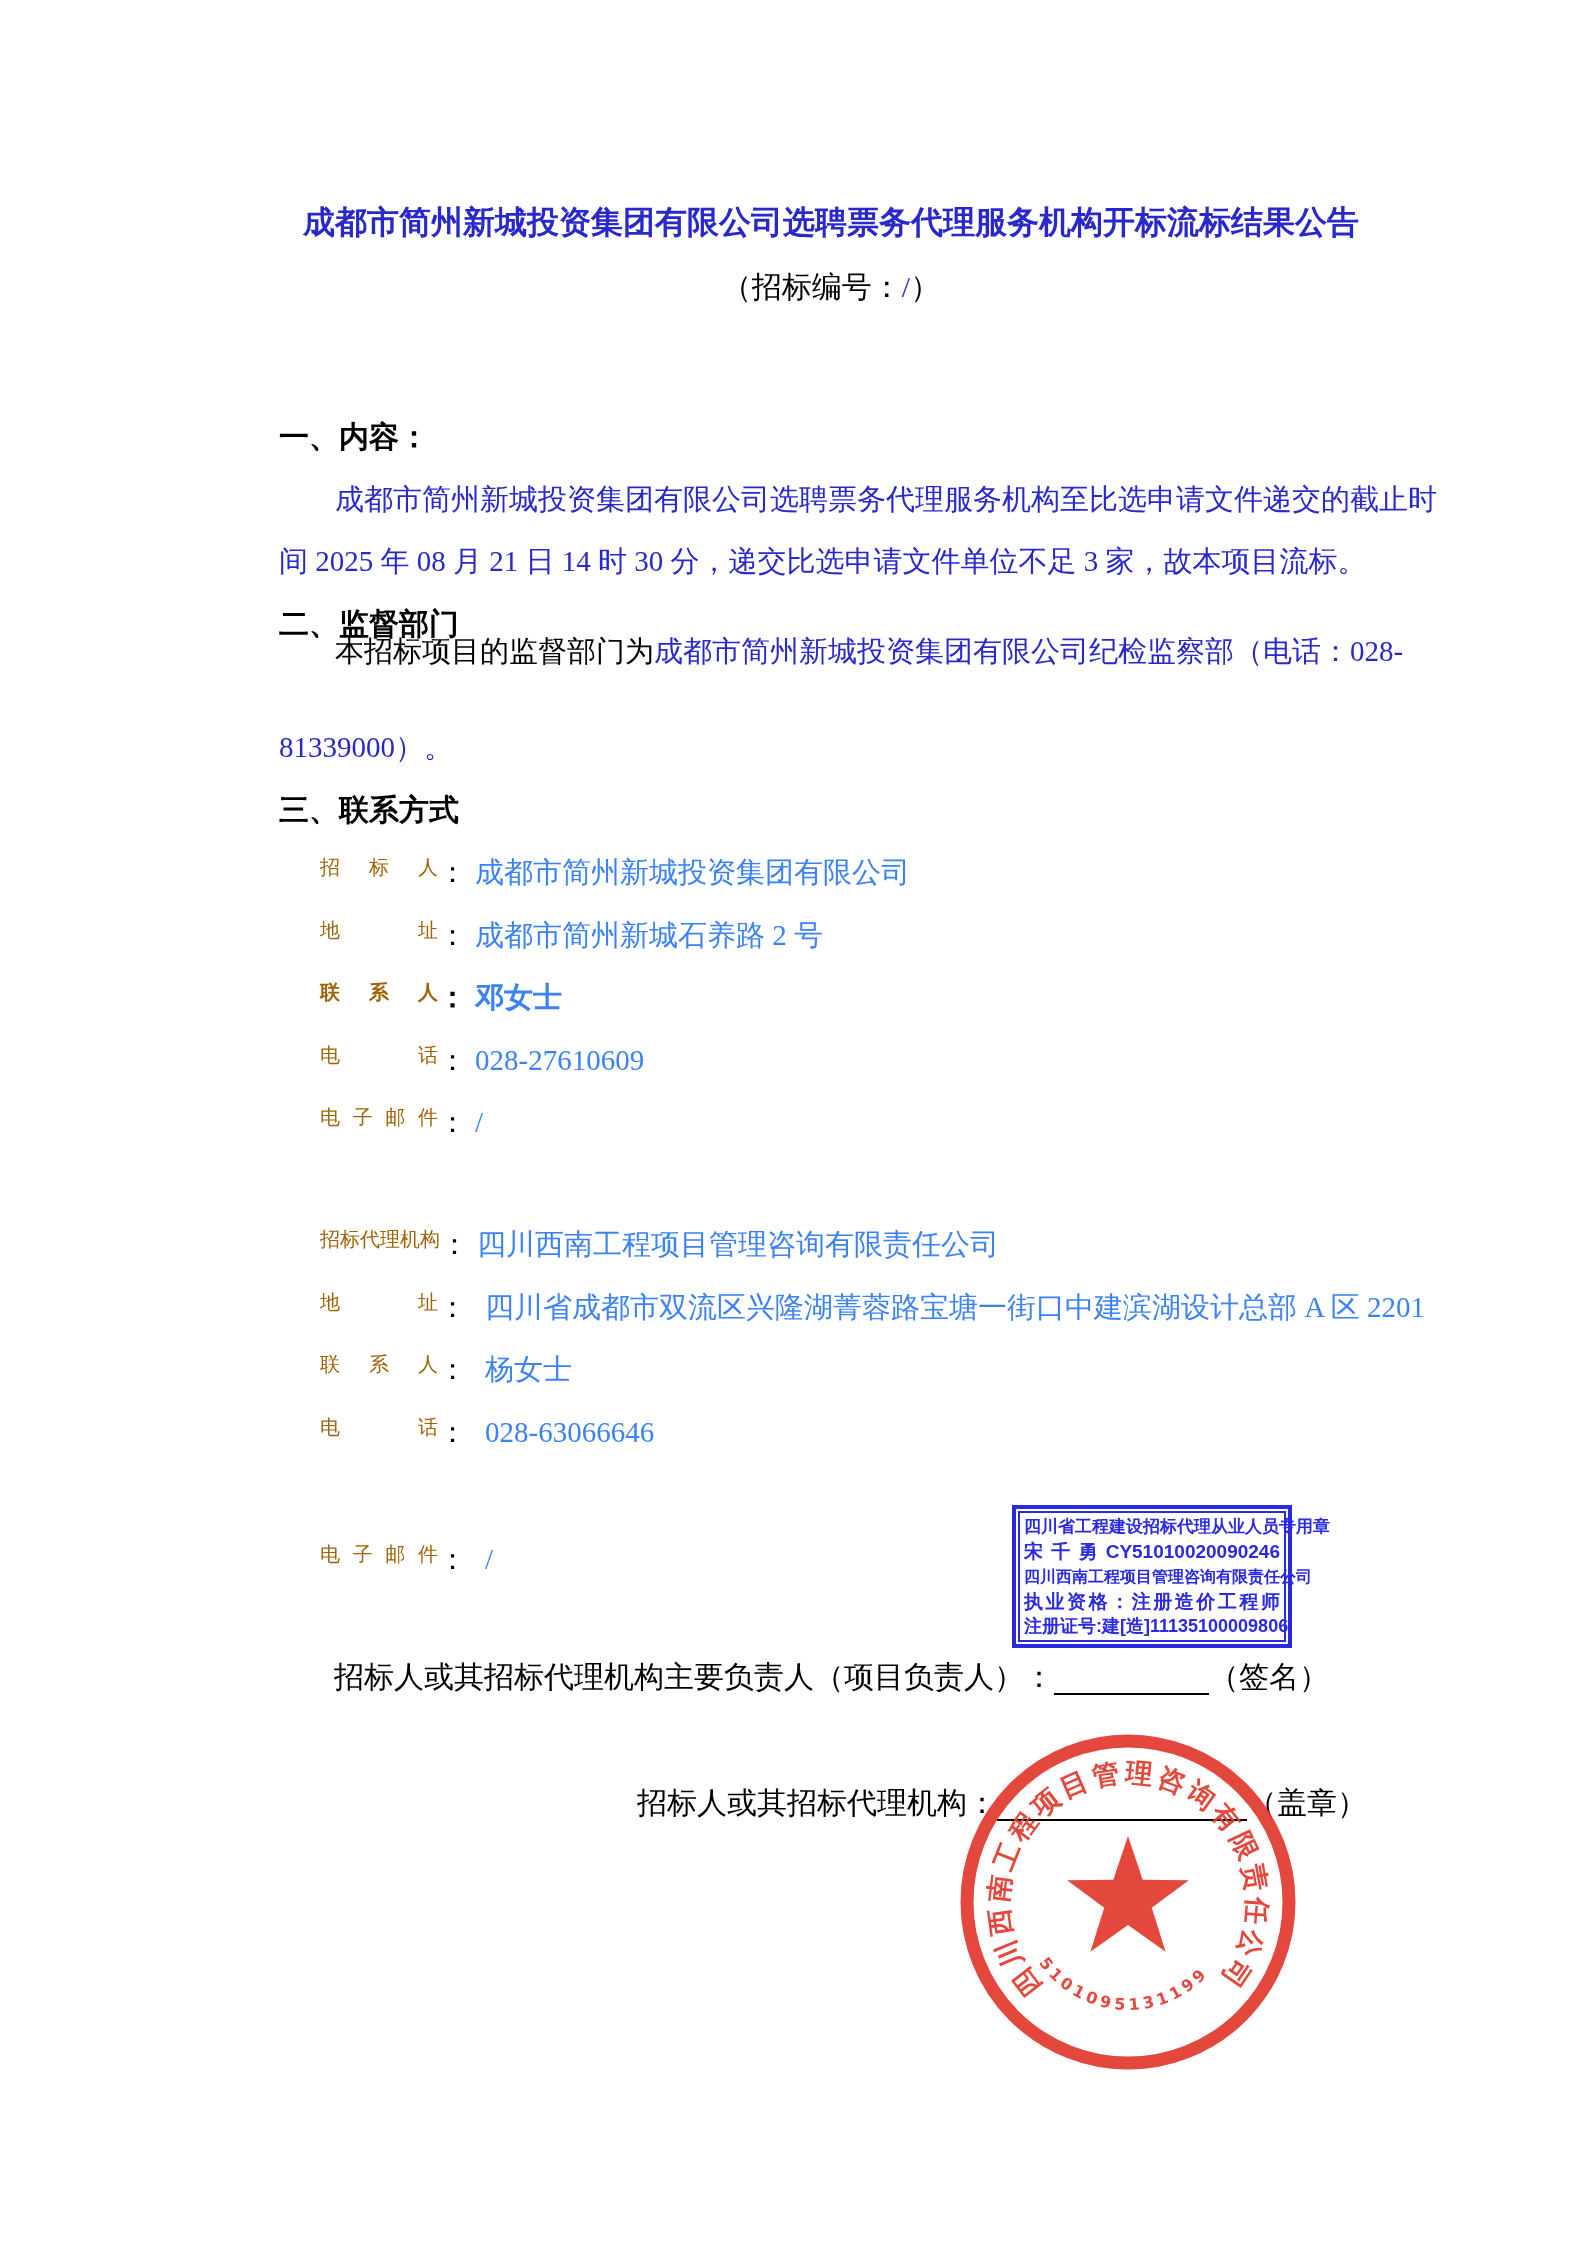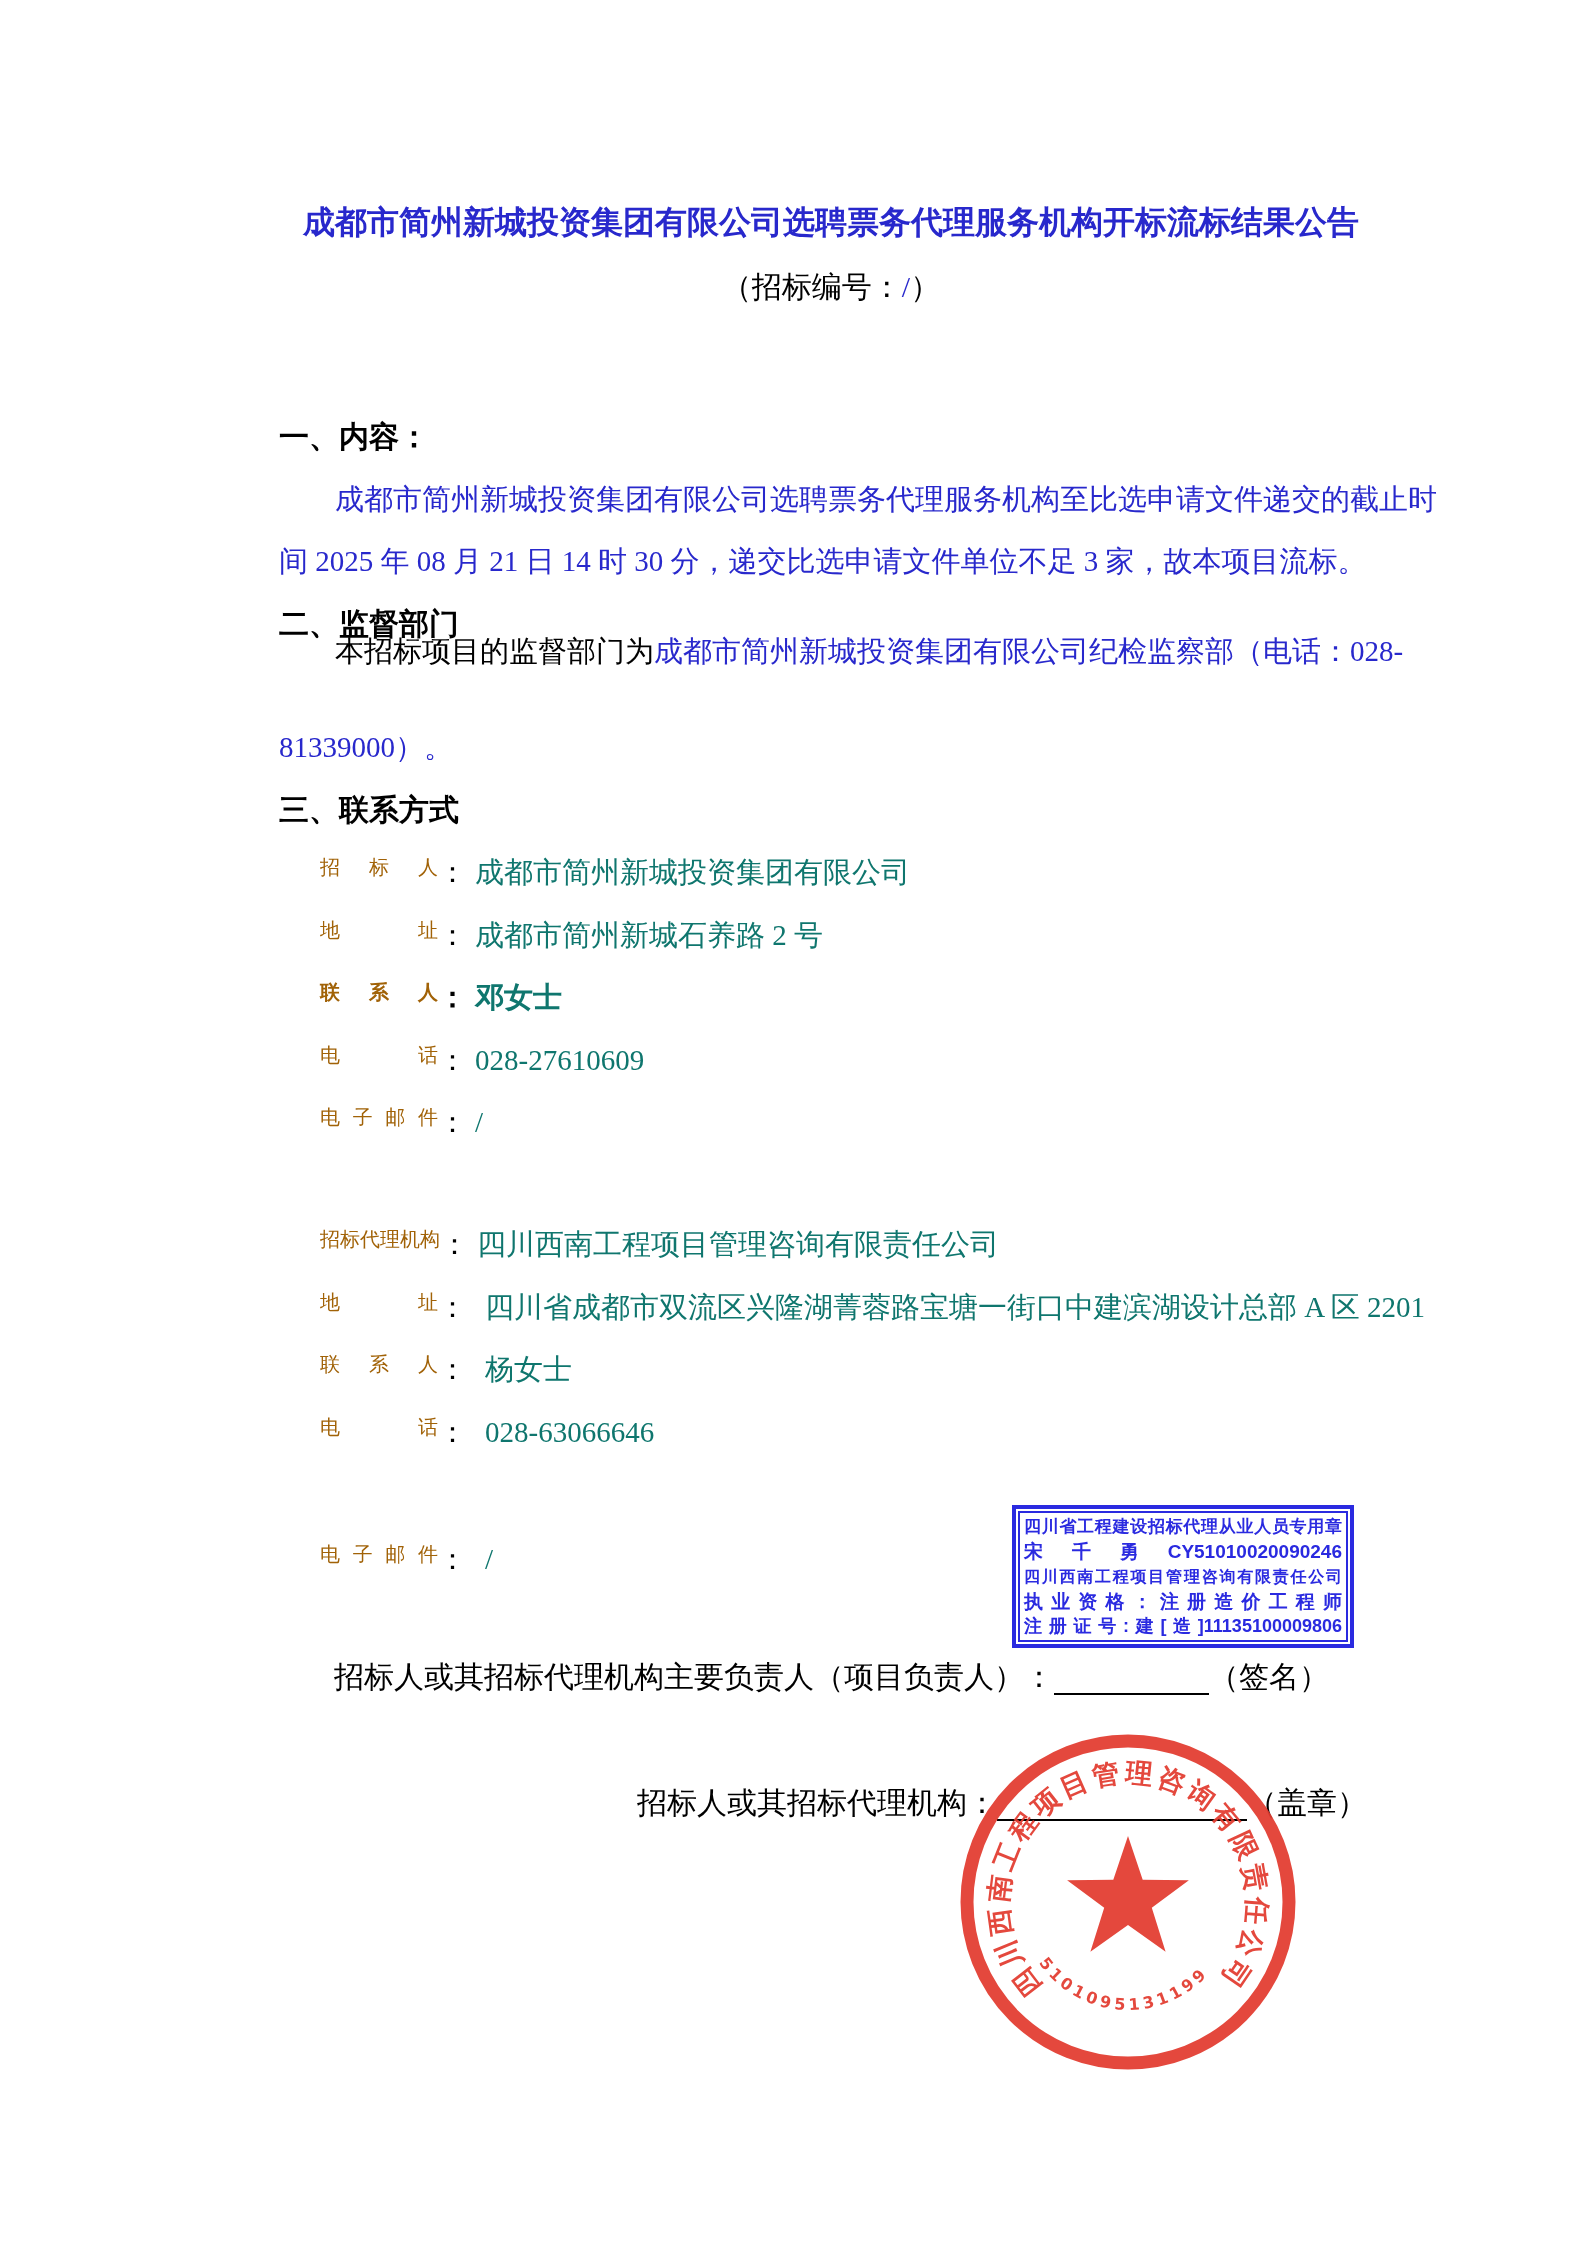--- a/index.html
+++ b/index.html
@@ -15,26 +15,26 @@
   .line{position:absolute;white-space:nowrap;line-height:1.15;padding-left:37px;}
   .center{left:0;width:1588px;text-align:center;}
   .blue{color:#2828CC;}
   .title{font-size:32px;font-weight:bold;color:#2828CC;}
   .subtitle{font-size:30px;}
   .heading{font-family:"Liberation Sans","DejaVu Sans",sans-serif;font-weight:bold;font-size:30px;color:#000;}
   .body-t{font-size:29px;}
   .row-label{display:inline-block;width:118px;text-align:justify;text-align-last:justify;text-justify:inter-character;font-size:20px;color:#a16207;vertical-align:top;}
   .row-label.wide{width:auto;text-align-last:auto;}
   .row-colon{font-size:29px;color:#000;}
-  .row-value{font-size:29px;color:#0f766e;margin-left:8px;}
+  .row-value{font-size:29px;color:#3b82f6;margin-left:8px;}
   .sig{font-size:30px;}
   .sig-underline{display:inline-block;border-bottom:2px solid #000;height:30px;vertical-align:bottom;}
   
   .stamp-box{
-    position:absolute;left:1012px;top:1505px;width:342px;height:143px;
+    position:absolute;left:1012px;top:1505px;width:280px;height:143px;
     border:4px solid #2A2AE0;box-sizing:border-box;background:transparent;
   }
   .stamp-box-inner{
     position:absolute;left:2px;top:2px;right:2px;bottom:2px;
     border:2px solid #2A2AE0;
     display:flex;flex-direction:column;justify-content:space-around;
     padding:1px 4px;box-sizing:border-box;
   }
   .stamp-line{
     color:#2A2AE0;font-family:"Liberation Sans","DejaVu Sans",sans-serif;font-weight:bold;

